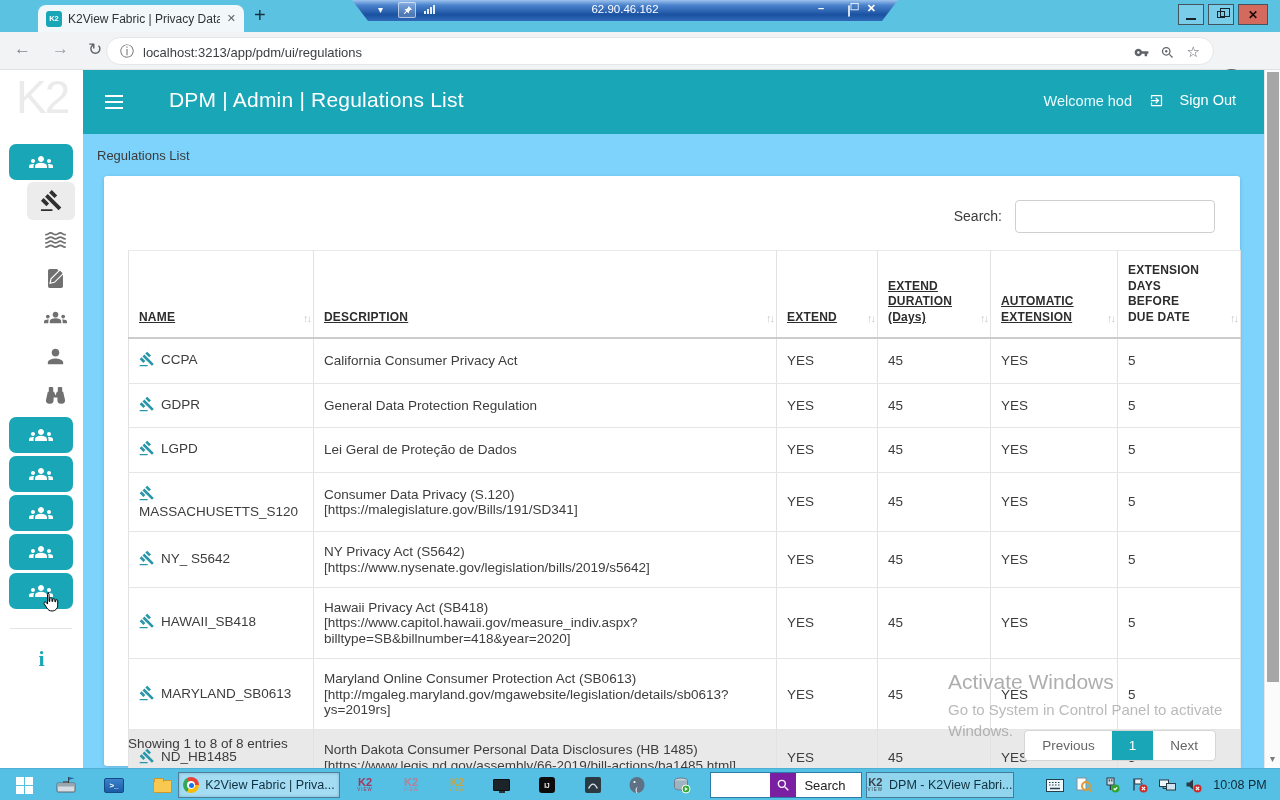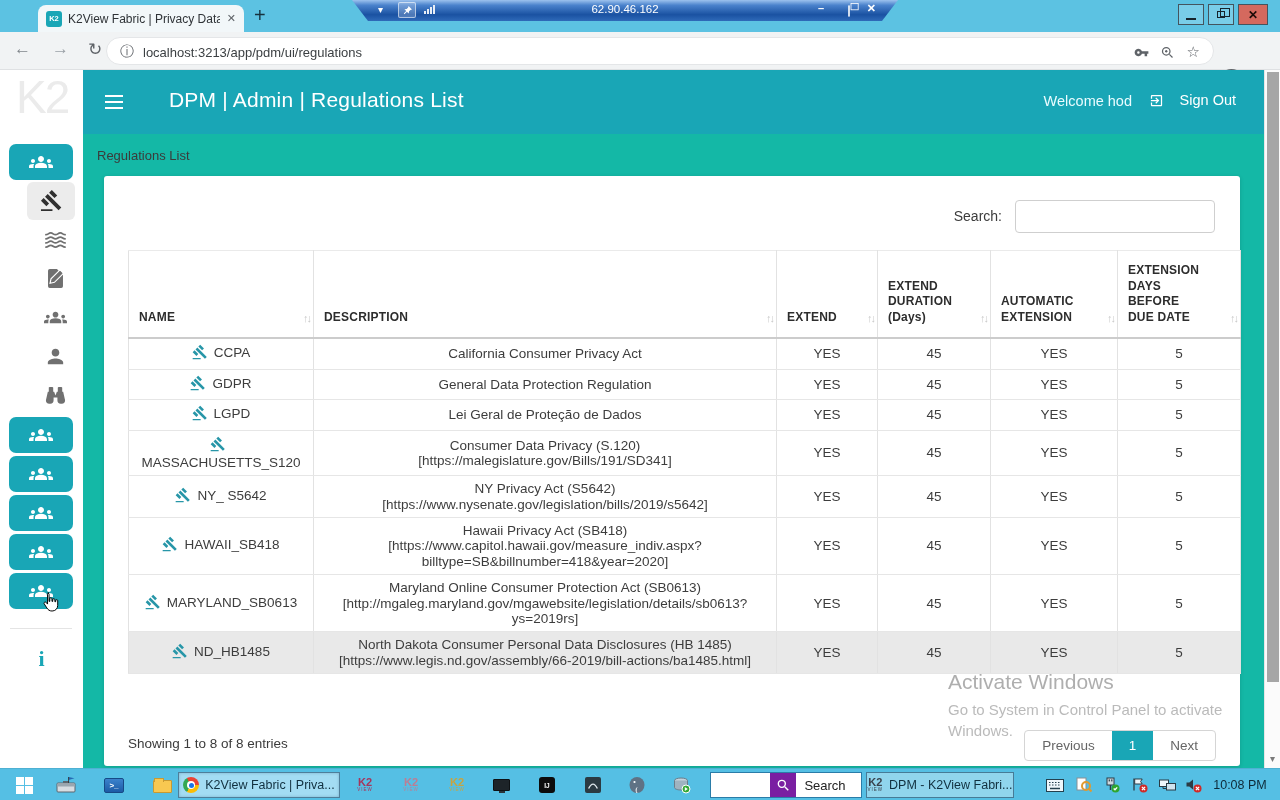--- a/index.html
+++ b/index.html
@@ -70,37 +70,37 @@
   .sb-item svg { width:24px; height:24px; display:block; }
   .sb-teal, .sb-active { padding:0; }
   .sb-teal .sb-box, .sb-active .sb-box { margin-left:9px; width:64px; height:36px; background:#19a6b6; border-radius:7px; display:flex; align-items:center; justify-content:center; color:#fff; }
   .sb-hover .sb-box { margin-left:27px; width:48px; height:38px; background:#ececec; border-radius:6px; display:flex; align-items:center; justify-content:center; color:#303030; }
   .sb-plain .sb-box { margin-left:44px; color:#707070; display:flex; align-items:center; }
   .sb-plain svg, .sb-hover svg { width:23px; height:23px; }
   #sb-divider { position:absolute; left:10px; right:11px; top:558px; border-top:1px solid #e4e4e4; }
   #sb-info { position:absolute; top:576px; left:0; width:83px; text-align:center; color:#19a6b6; font-family:"Liberation Serif", serif; font-weight:bold; font-size:22px; }
 
   
-  #main { position:absolute; left:83px; top:134px; width:1181px; height:634px; background:#14b8a6; }
+  #main { position:absolute; left:83px; top:134px; width:1181px; height:634px; background:#7dd3fc; }
   #breadcrumb { position:absolute; left:14px; top:14px; font-size:13px; color:#3b3b3b; }
   #card { position:absolute; left:21px; top:42px; width:1136px; height:590px; background:#fff; border-radius:3px; box-shadow:0 1px 4px rgba(0,0,0,.15); }
   #card-header { position:relative; height:50px; border-bottom:1px solid #ececec; }
   #card-title { position:absolute; left:24px; top:14px; font-size:18px; color:#414141; }
   #new-reg { position:absolute; right:22px; top:13px; display:flex; align-items:center; gap:8px; font-size:15px; color:#323232; }
   #search-row { position:relative; height:74px; }
   #search-label { position:absolute; right:238px; top:32px; font-size:14px; color:#3b3b3b; }
   #search-input { position:absolute; right:25px; top:24px; width:200px; height:33px; border:1px solid #cfcfcf; border-radius:4px; background:#fff; font-size:14px; padding:0 8px; }
 
   
   #tbl-wrap { margin:0 24px; }
   table { width:1112px; table-layout:fixed; border-collapse:collapse; }
-  th { position:relative; height:85px; vertical-align:bottom; text-align:left; padding:12px 22px 12px 10px; font-size:12px; line-height:1.3; color:#2d2d2d; border:1px solid #e2e2e2; border-top:1px solid #eaeaea; border-bottom:2px solid #cccccc; letter-spacing:.2px; }
+  th { position:relative; height:85px; vertical-align:bottom; text-align:left; padding:12px 22px 12px 10px; font-size:12px; line-height:1.3; color:#2d2d2d; border:1px solid #e2e2e2; border-top:1px solid #eaeaea; border-bottom:2px solid #cccccc; letter-spacing:.2px;text-decoration:underline; }
   .th-narrow { display:inline-block; width:70px; }
   .sort { position:absolute; right:3px; bottom:12px; font-size:11px; color:#c9c9c9; letter-spacing:-2px; }
-  td { padding:5px 10px; font-size:13.5px; line-height:1.14; color:#3d3d3d; border-left:1px solid #e2e2e2; border-right:1px solid #e2e2e2; border-bottom:1px solid #e6e6e6; overflow-wrap:break-word; word-wrap:break-word; vertical-align:middle;text-align:center; }
+  td { padding:12px 10px; font-size:13.5px; line-height:1.14; color:#3d3d3d; border-left:1px solid #e2e2e2; border-right:1px solid #e2e2e2; border-bottom:1px solid #e6e6e6; overflow-wrap:break-word; word-wrap:break-word; vertical-align:middle; }
   tr.hl td { background:#e9e9e9; }
   .gavel { display:inline-block; vertical-align:-3px; margin-right:6px; color:#2796a8; }
   .gavel svg { width:16px; height:16px; }
   #tbl-footer { position:absolute; left:24px; bottom:15px; font-size:13.5px; color:#3b3b3b; }
   #pagination { position:absolute; right:24px; bottom:5px; display:flex; border:1px solid #d5d5d5; border-radius:4px; overflow:hidden; background:#fff; }
   .pg { padding:7px 17px; font-size:13.5px; color:#666; }
   .pg-cur { background:#19a6b6; color:#fff; }
 
   
   #watermark { position:absolute; left:948px; top:670px; width:300px; z-index:40; pointer-events:none; }

